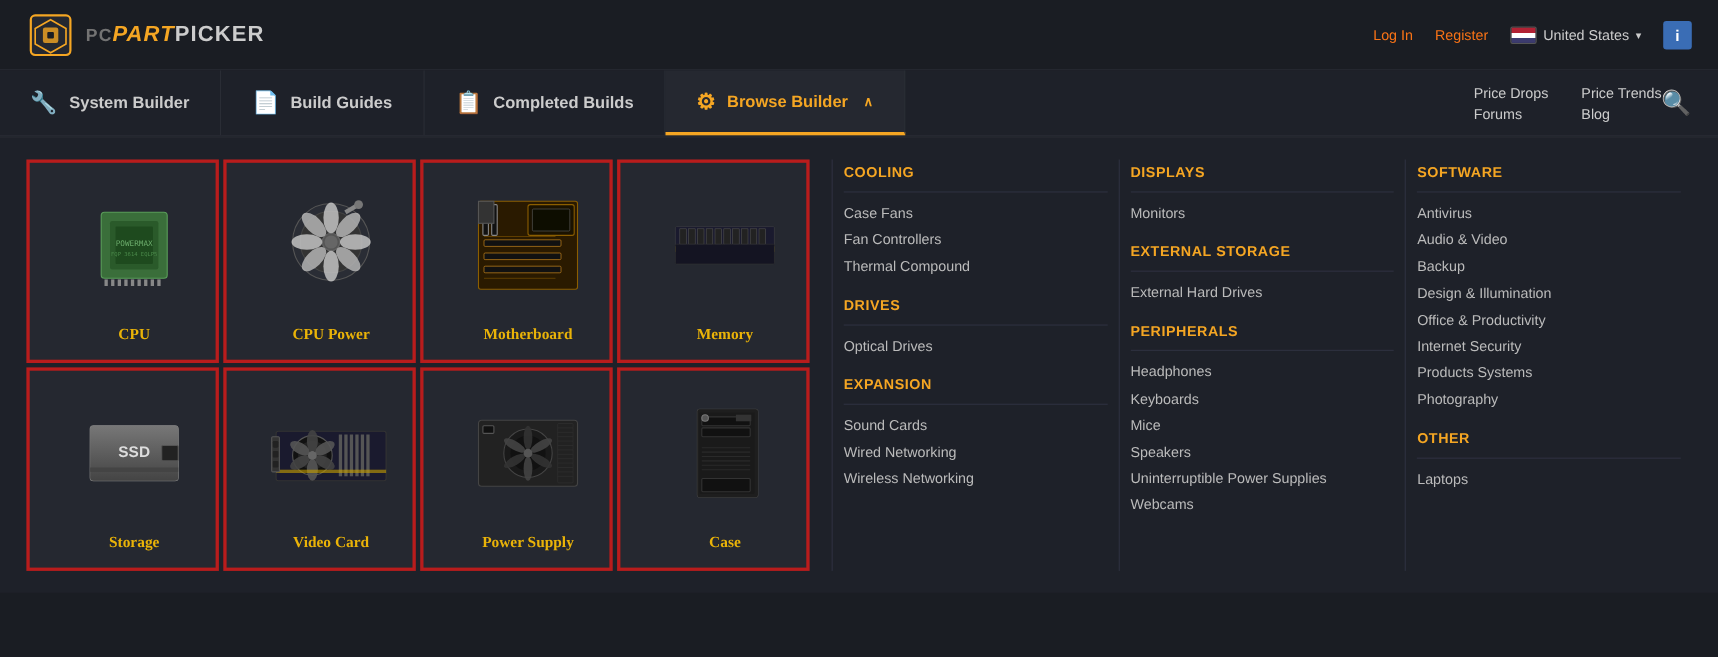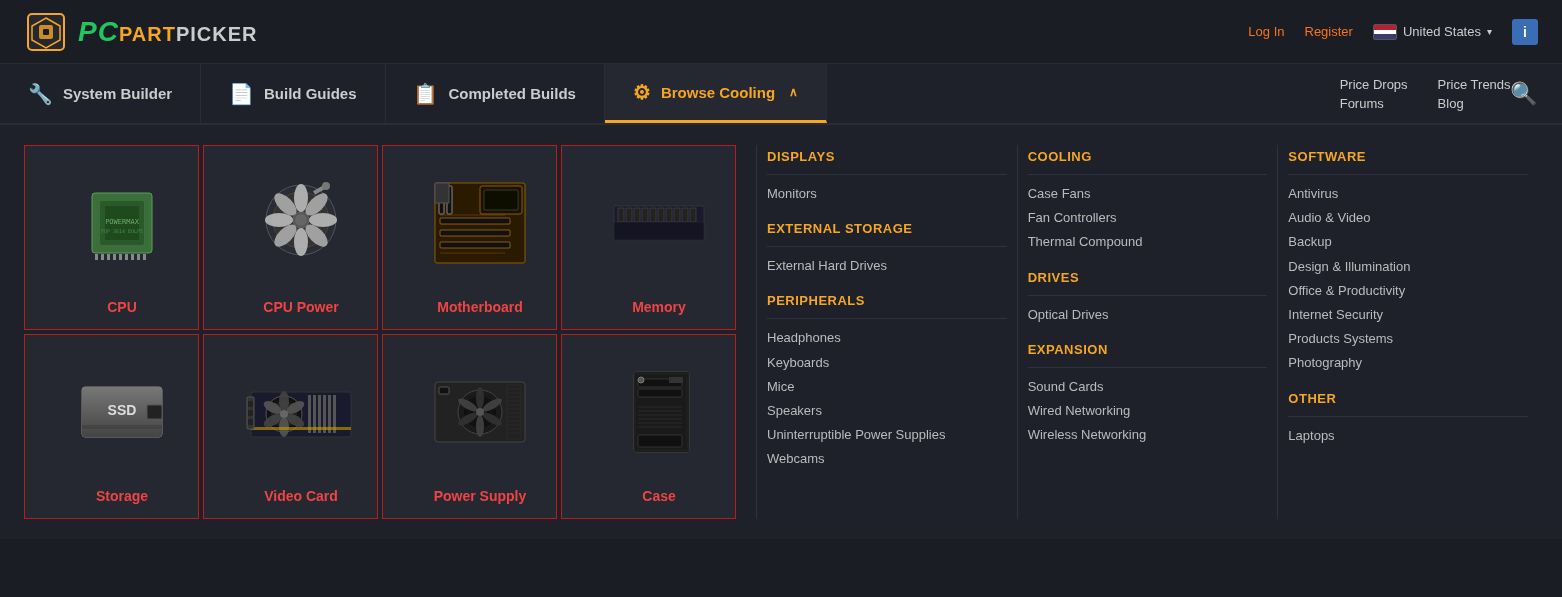--- a/index.html
+++ b/index.html
@@ -150,21 +150,21 @@
     
     .product-grid {
       display: grid;
       grid-template-columns: repeat(4, 175px);
       grid-template-rows: repeat(2, 185px);
       gap: 4px;
       margin-right: 20px;
     }
     .product-card {
       background: #252830;
-      border: 1px solid #b91c1c;
+      border: 3px solid #b91c1c;
       display: flex;
       flex-direction: column;
       align-items: center;
       justify-content: flex-end;
       padding-bottom: 14px;
       cursor: pointer;
       transition: border-color 0.15s;
       position: relative;
       padding-left: 21px;
     }
@@ -172,22 +172,23 @@
       flex: 1;
       display: flex;
       align-items: center;
       justify-content: center;
       width: 100%;
       padding: 12px;
     }
     .product-label {
       font-size: 14px;
       font-weight: 700;
-      color: #ef4444;
+      color: #eab308;
       text-align: center;
+      font-family: Liberation Serif, serif;
     }
 
     
     .category-section {
       flex: 1;
       padding: 0 10px;
       border-left: 1px solid #2e3140;
     }
     .cat-heading {
       color: #f5a623;
@@ -218,21 +219,21 @@
 
 <div class="top-bar">
   <div class="logo-area">
     <svg class="logo-icon" viewBox="0 0 44 44" fill="none" xmlns="http://www.w3.org/2000/svg">
       <rect x="4" y="4" width="36" height="36" rx="4" fill="#252830" stroke="#f5a623" stroke-width="2"></rect>
       <polygon points="22,8 36,16 36,30 22,38 8,30 8,16" fill="none" stroke="#f5a623" stroke-width="1.5"></polygon>
       <rect x="15" y="15" width="14" height="14" rx="2" fill="#f5a623" opacity="0.8"></rect>
       <rect x="19" y="19" width="6" height="6" rx="1" fill="#1a1d23"></rect>
     </svg>
     <div>
-      <span class="logo-pc" style="font-size:28px;font-weight:700;color:#22c55e;letter-spacing:1px;font-style:italic;">PC</span><span class="logo-part" style="font-size:20px;font-weight:700;color:#f5a623;letter-spacing:1px;">PART</span><span class="logo-picker" style="font-size:20px;font-weight:700;color:#ccc;letter-spacing:1px;">PICKER</span>
+      <span class="logo-pc" style="font-size:16px;font-weight:700;color:#737373;letter-spacing:1px;">PC</span><span class="logo-part" style="font-size:20px;font-weight:700;color:#f5a623;letter-spacing:1px;font-style:italic;">PART</span><span class="logo-picker" style="font-size:20px;font-weight:700;color:#ccc;letter-spacing:1px;">PICKER</span>
     </div>
   </div>
   <div class="top-right">
     <a class="top-link">Log In</a>
     <a class="top-link">Register</a>
     <button class="flag-btn">
       <div class="flag"></div>
       <span>United States</span>
       <span class="chevron">▾</span>
     </button>
@@ -249,21 +250,21 @@
     <div class="nav-item">
       <span class="nav-item-icon">📄</span>
       <span>Build Guides</span>
     </div>
     <div class="nav-item">
       <span class="nav-item-icon">📋</span>
       <span>Completed Builds</span>
     </div>
     <div class="nav-item active">
       <span class="nav-item-icon" style="color:#f5a623;">⚙</span>
-      <span style="color:#f5a623;">Browse Cooling</span>
+      <span style="color:#f5a623;">Browse Builder</span>
       <span style="font-size:12px;color:#f5a623;margin-left:4px;">∧</span>
     </div>
   </div>
   <div class="nav-right">
     <div class="nav-right-links">
       <span class="nav-right-link">Price Drops</span>
       <span class="nav-right-link">Price Trends</span>
       <span class="nav-right-link">Forums</span>
       <span class="nav-right-link">Blog</span>
     </div>
@@ -490,60 +491,60 @@
           <line x1="34" y1="56" x2="78" y2="56" stroke="#2a2a2a" stroke-width="1"></line>
           <line x1="34" y1="60" x2="78" y2="60" stroke="#2a2a2a" stroke-width="1"></line>
         </svg>
       </div>
       <span class="product-label">Case</span>
     </div>
   </div>
 
   <div class="category-section">
     <div class="cat-group">
+      <div class="cat-heading">Cooling</div>
+      <hr class="cat-divider">
+      <a class="cat-link">Case Fans</a>
+      <a class="cat-link">Fan Controllers</a>
+      <a class="cat-link">Thermal Compound</a>
+    </div>
+    <div class="cat-group">
+      <div class="cat-heading">Drives</div>
+      <hr class="cat-divider">
+      <a class="cat-link">Optical Drives</a>
+    </div>
+    <div class="cat-group">
+      <div class="cat-heading">Expansion</div>
+      <hr class="cat-divider">
+      <a class="cat-link">Sound Cards</a>
+      <a class="cat-link">Wired Networking</a>
+      <a class="cat-link">Wireless Networking</a>
+    </div>
+  </div>
+
+  <div class="category-section">
+    <div class="cat-group">
       <div class="cat-heading">Displays</div>
       <hr class="cat-divider">
       <a class="cat-link">Monitors</a>
     </div>
     <div class="cat-group">
       <div class="cat-heading">External Storage</div>
       <hr class="cat-divider">
       <a class="cat-link">External Hard Drives</a>
     </div>
     <div class="cat-group">
       <div class="cat-heading">Peripherals</div>
       <hr class="cat-divider">
       <a class="cat-link">Headphones</a>
       <a class="cat-link">Keyboards</a>
       <a class="cat-link">Mice</a>
       <a class="cat-link">Speakers</a>
       <a class="cat-link">Uninterruptible Power Supplies</a>
       <a class="cat-link">Webcams</a>
-    </div>
-  </div>
-
-  <div class="category-section">
-    <div class="cat-group">
-      <div class="cat-heading">Cooling</div>
-      <hr class="cat-divider">
-      <a class="cat-link">Case Fans</a>
-      <a class="cat-link">Fan Controllers</a>
-      <a class="cat-link">Thermal Compound</a>
-    </div>
-    <div class="cat-group">
-      <div class="cat-heading">Drives</div>
-      <hr class="cat-divider">
-      <a class="cat-link">Optical Drives</a>
-    </div>
-    <div class="cat-group">
-      <div class="cat-heading">Expansion</div>
-      <hr class="cat-divider">
-      <a class="cat-link">Sound Cards</a>
-      <a class="cat-link">Wired Networking</a>
-      <a class="cat-link">Wireless Networking</a>
     </div>
   </div>
 
   <div class="category-section">
     <div class="cat-group">
       <div class="cat-heading">Software</div>
       <hr class="cat-divider">
       <a class="cat-link">Antivirus</a>
       <a class="cat-link">Audio &amp; Video</a>
       <a class="cat-link">Backup</a>

